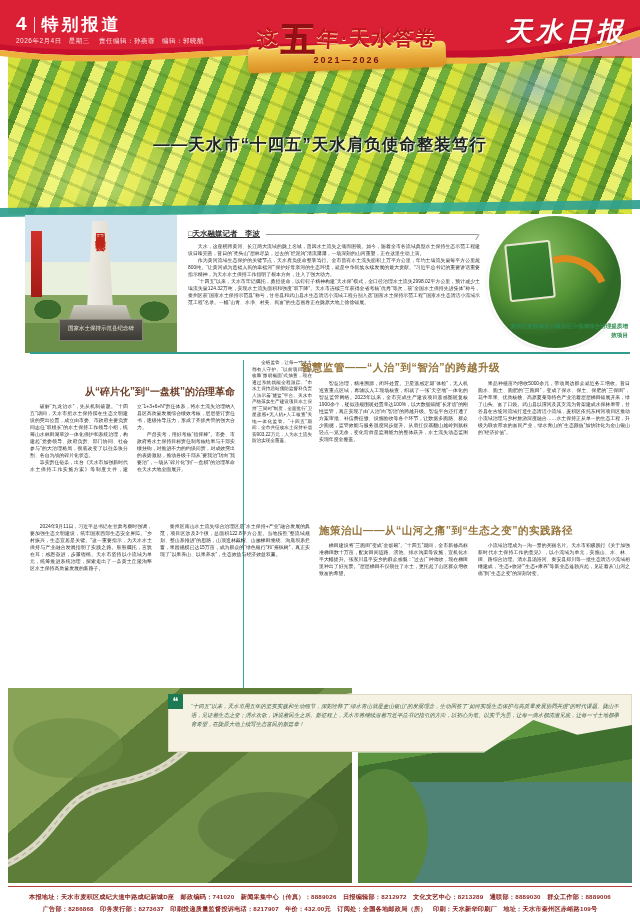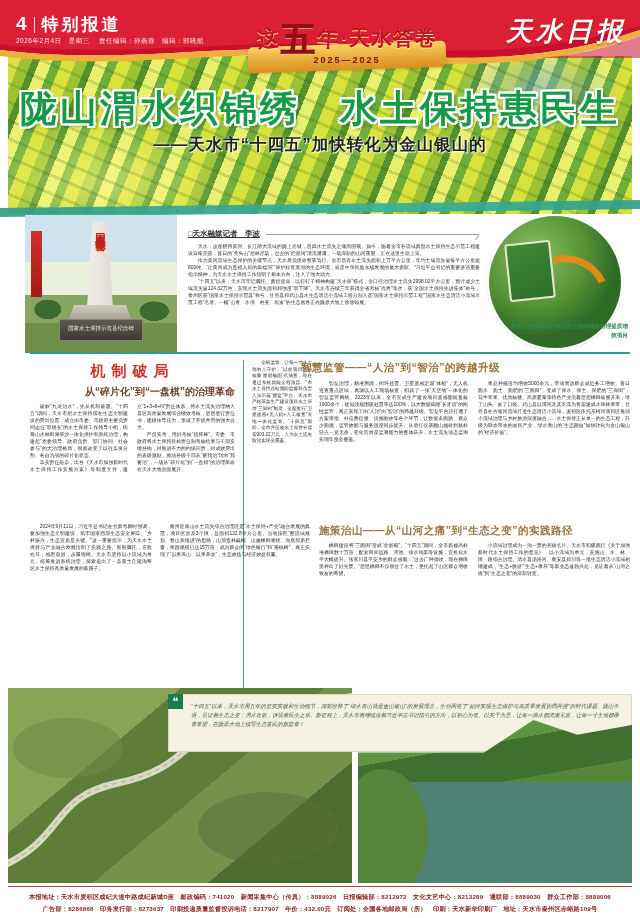--- a/index.html
+++ b/index.html
@@ -154,25 +154,24 @@
   <div class="masthead">天水日报</div>
 
   <div class="badge">
     <div class="badge-ribbon"></div>
     <div class="badge-text">
       <span class="badge-zhe">这</span>
       <span class="badge-wu">五</span>
       <span class="badge-nian">年</span>
       <span class="badge-rest">·天水答卷</span>
     </div>
-    <div class="badge-years">2025—2025</div>
-  </div>
-
-  <div class="headline">陇山渭水织锦绣　水土保持惠民生</div>
-  <div class="subhead">——天水市“十四五”加快转化为金山银山的</div>
+    <div class="badge-years">2021—2026</div>
+  </div>
+
+  <div class="subhead">——天水市“十四五”天水肩负使命整装笃行</div>
 
   <div class="monument">
     <div class="monu-trees"></div>
     <div class="red-banner-strip"></div>
     <div class="obelisk">
       <span class="obelisk-text">国家水土保持示范县</span>
     </div>
     <div class="obelisk-base"></div>
     <div class="plaque">国家水土保持示范县纪念碑</div>
   </div>
@@ -187,21 +186,20 @@
     <p>“十四五”以来，天水市牢记嘱托，勇担使命，以钉钉子精神构建“天水保”模式，全口径治理水土流失2998.02平方公里，预计减少土壤流失量124.32万吨，实现水土流失面积和强度“双下降”。天水市连续三年获得全省考核“优秀”等次，获“全国水土保持先进集体”称号，秦州区获“国家水土保持示范县”称号，甘谷县和武山县水生态清洁小流域工程分别入选“国家水土保持示范工程”“国家水生态清洁小流域示范工程”名录。一幅“山青、水净、村美、民富”的生态画卷正在陇原大地上徐徐铺展。</p>
   </div>
 
   <div class="circle-photo">
     <div class="circle-sign"></div>
     <div class="circle-swoosh"></div>
   </div>
   <div class="circle-caption">麦积区麦积镇后川项目区小流域综合治理提质增效项目</div>
   <div class="lead-divider"></div>
 
-  <div class="secA-title">机制破局</div>
   <div class="secA-sub">从“碎片化”到“一盘棋”的治理革命</div>
   <div class="bodytext colA-text">
     <p>破解“九龙治水”，先从机制破题。“十四五”期间，天水市把水土保持摆在生态文明建设的突出位置，成立由市委、市政府主要负责同志任“双组长”的水土保持工作领导小组，统筹山水林田湖草沙一体化保护和系统治理，构建起“党委领导、政府负责、部门协同、社会参与”的大治理格局，彻底改变了以往条块分割、各自为战的碎片化状态。</p>
     <p>靠实责任链条，出台《天水市加强新时代水土保持工作实施方案》等制度文件，建立“1+3+6+N”责任体系，将水土流失治理纳入县区高质量发展综合绩效考核，层层签订责任书，逐级传导压力，形成了齐抓共管的强大合力。</p>
     <p>严督实考，用好考核“指挥棒”。市委、市政府将水土保持目标责任制考核结果与干部实绩挂钩，对推进不力的约谈问责，对成效突出的表扬激励，推动各级干部从“要我治”转向“我要治”，一场从“碎片化”到“一盘棋”的治理革命在天水大地全面展开。</p>
   </div>
   <div class="vrule"></div>
 
   <div class="bodytext colB">
     <p>全链监管，让每一寸水土都有人守护。“以前项目区验收靠‘撒胡椒面’式抽查，现在通过系统就能全程跟踪。”市水土保持总站预防监督科负责人演示着“慧监”平台。天水市严格落实生产建设项目水土保持“三同时”制度，全面推行“卫星遥感+无人机+人工核查”天地一体化监管。“十四五”期间，全市共征收水土保持补偿费903.22万元，人为水土流失防治实现全覆盖。</p>

